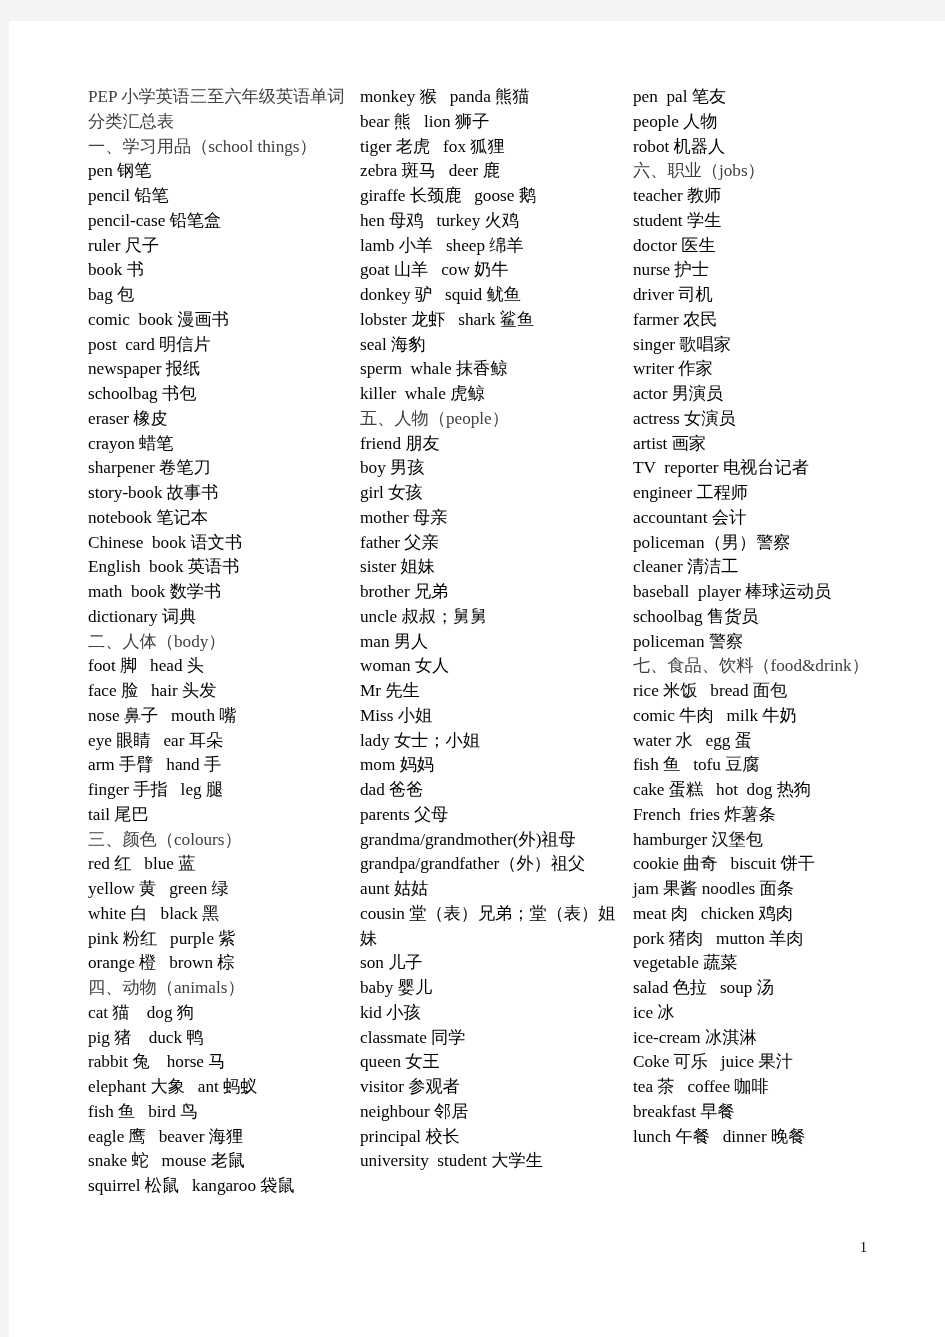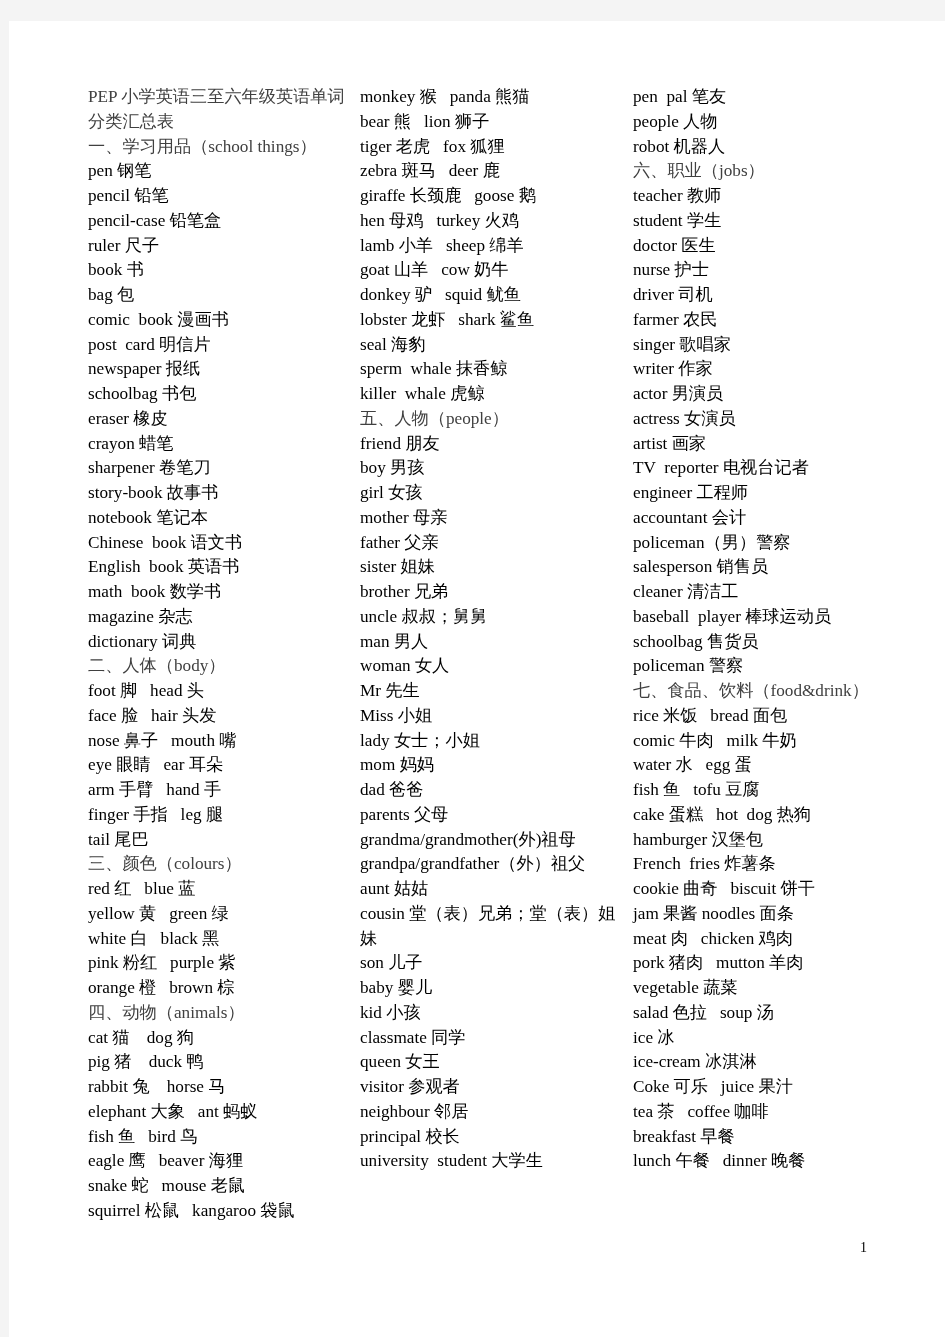--- a/index.html
+++ b/index.html
@@ -79,21 +79,20 @@
         <div class="line">newspaper 报纸</div>
         <div class="line">schoolbag 书包</div>
         <div class="line">eraser 橡皮</div>
         <div class="line">crayon 蜡笔</div>
         <div class="line">sharpener 卷笔刀</div>
         <div class="line">story-book 故事书</div>
         <div class="line">notebook 笔记本</div>
         <div class="line">Chinese  book 语文书</div>
         <div class="line">English  book 英语书</div>
         <div class="line">math  book 数学书</div>
-        <div class="line">magazine 杂志</div>
         <div class="line">dictionary 词典</div>
         <div class="heading">二、人体（body）</div>
         <div class="line">foot 脚   head 头</div>
         <div class="line">face 脸   hair 头发</div>
         <div class="line">nose 鼻子   mouth 嘴</div>
         <div class="line">eye 眼睛   ear 耳朵</div>
         <div class="line">arm 手臂   hand 手</div>
         <div class="line">finger 手指   leg 腿</div>
         <div class="line">tail 尾巴</div>
         <div class="heading">三、颜色（colours）</div>
@@ -170,33 +169,32 @@
         <div class="line">farmer 农民</div>
         <div class="line">singer 歌唱家</div>
         <div class="line">writer 作家</div>
         <div class="line">actor 男演员</div>
         <div class="line">actress 女演员</div>
         <div class="line">artist 画家</div>
         <div class="line">TV  reporter 电视台记者</div>
         <div class="line">engineer 工程师</div>
         <div class="line">accountant 会计</div>
         <div class="line">policeman（男）警察</div>
-        <div class="line">salesperson 销售员</div>
         <div class="line">cleaner 清洁工</div>
         <div class="line">baseball  player 棒球运动员</div>
         <div class="line">schoolbag 售货员</div>
         <div class="line">policeman 警察</div>
         <div class="heading">七、食品、饮料（food&amp;drink）</div>
         <div class="line">rice 米饭   bread 面包</div>
         <div class="line">comic 牛肉   milk 牛奶</div>
         <div class="line">water 水   egg 蛋</div>
         <div class="line">fish 鱼   tofu 豆腐</div>
         <div class="line">cake 蛋糕   hot  dog 热狗</div>
+        <div class="line">French  fries 炸薯条</div>
         <div class="line">hamburger 汉堡包</div>
-        <div class="line">French  fries 炸薯条</div>
         <div class="line">cookie 曲奇   biscuit 饼干</div>
         <div class="line">jam 果酱 noodles 面条</div>
         <div class="line">meat 肉   chicken 鸡肉</div>
         <div class="line">pork 猪肉   mutton 羊肉</div>
         <div class="line">vegetable 蔬菜</div>
         <div class="line">salad 色拉   soup 汤</div>
         <div class="line">ice 冰</div>
         <div class="line">ice-cream 冰淇淋</div>
         <div class="line">Coke 可乐   juice 果汁</div>
         <div class="line">tea 茶   coffee 咖啡</div>

